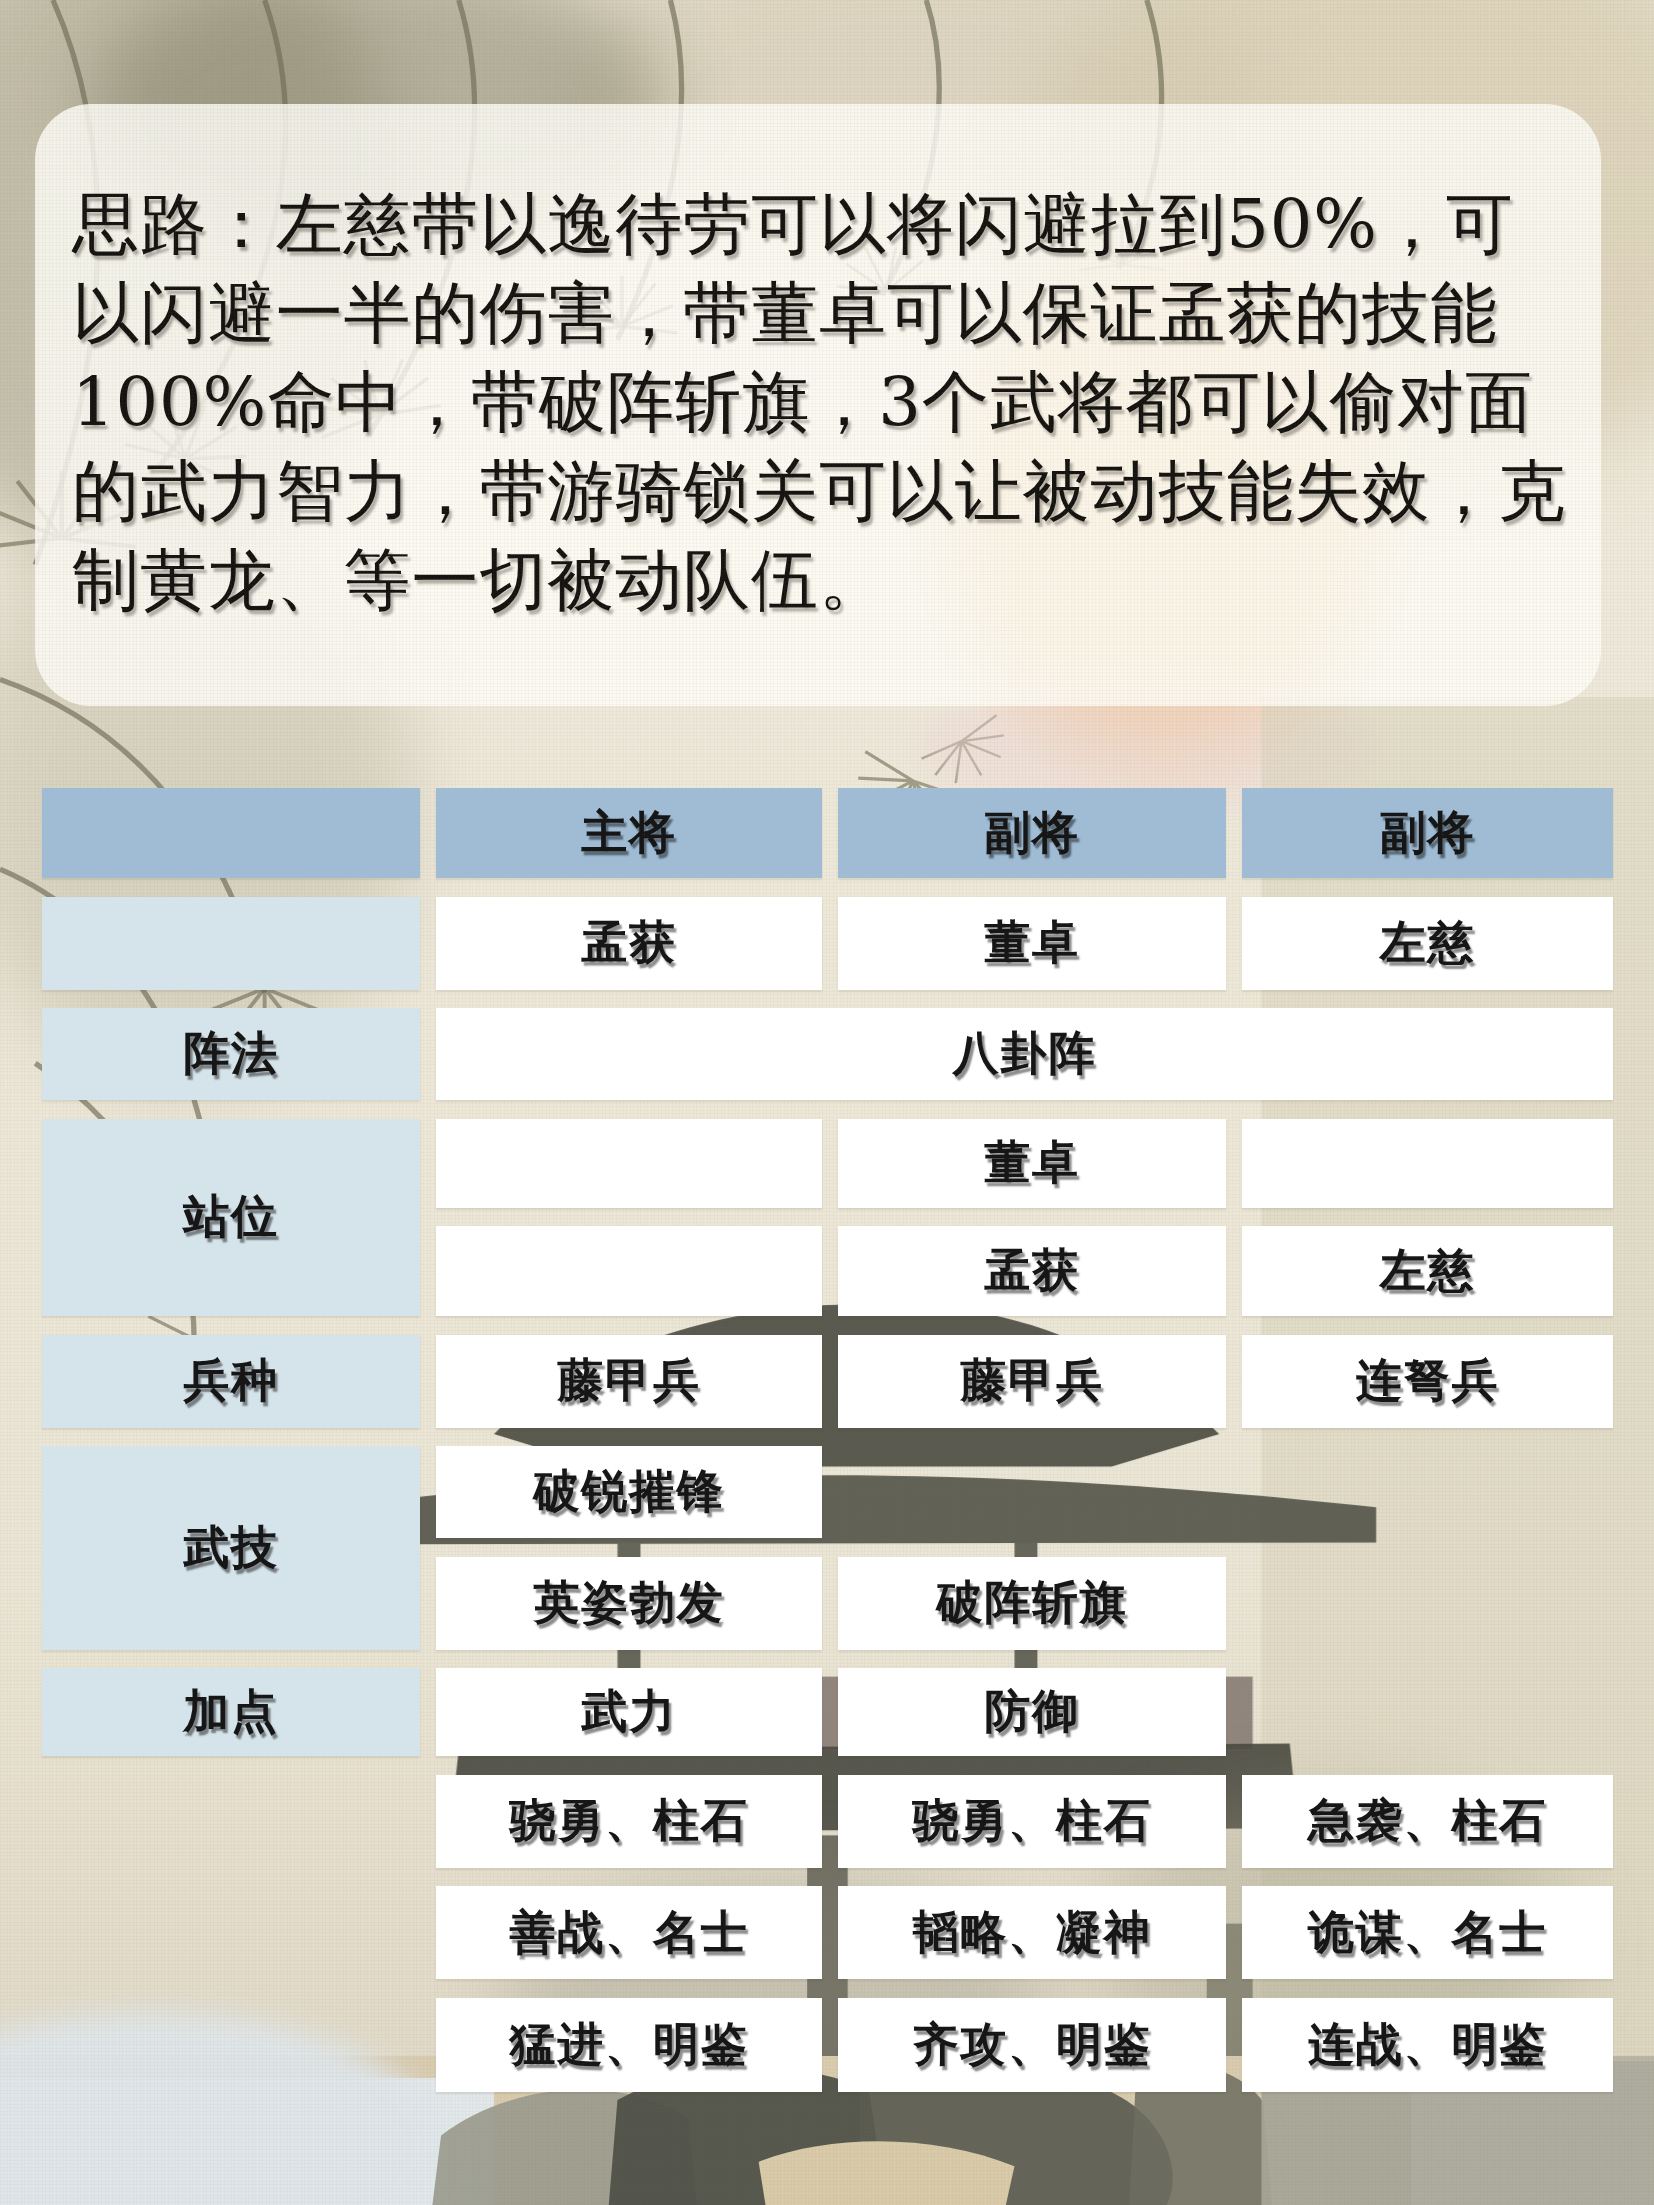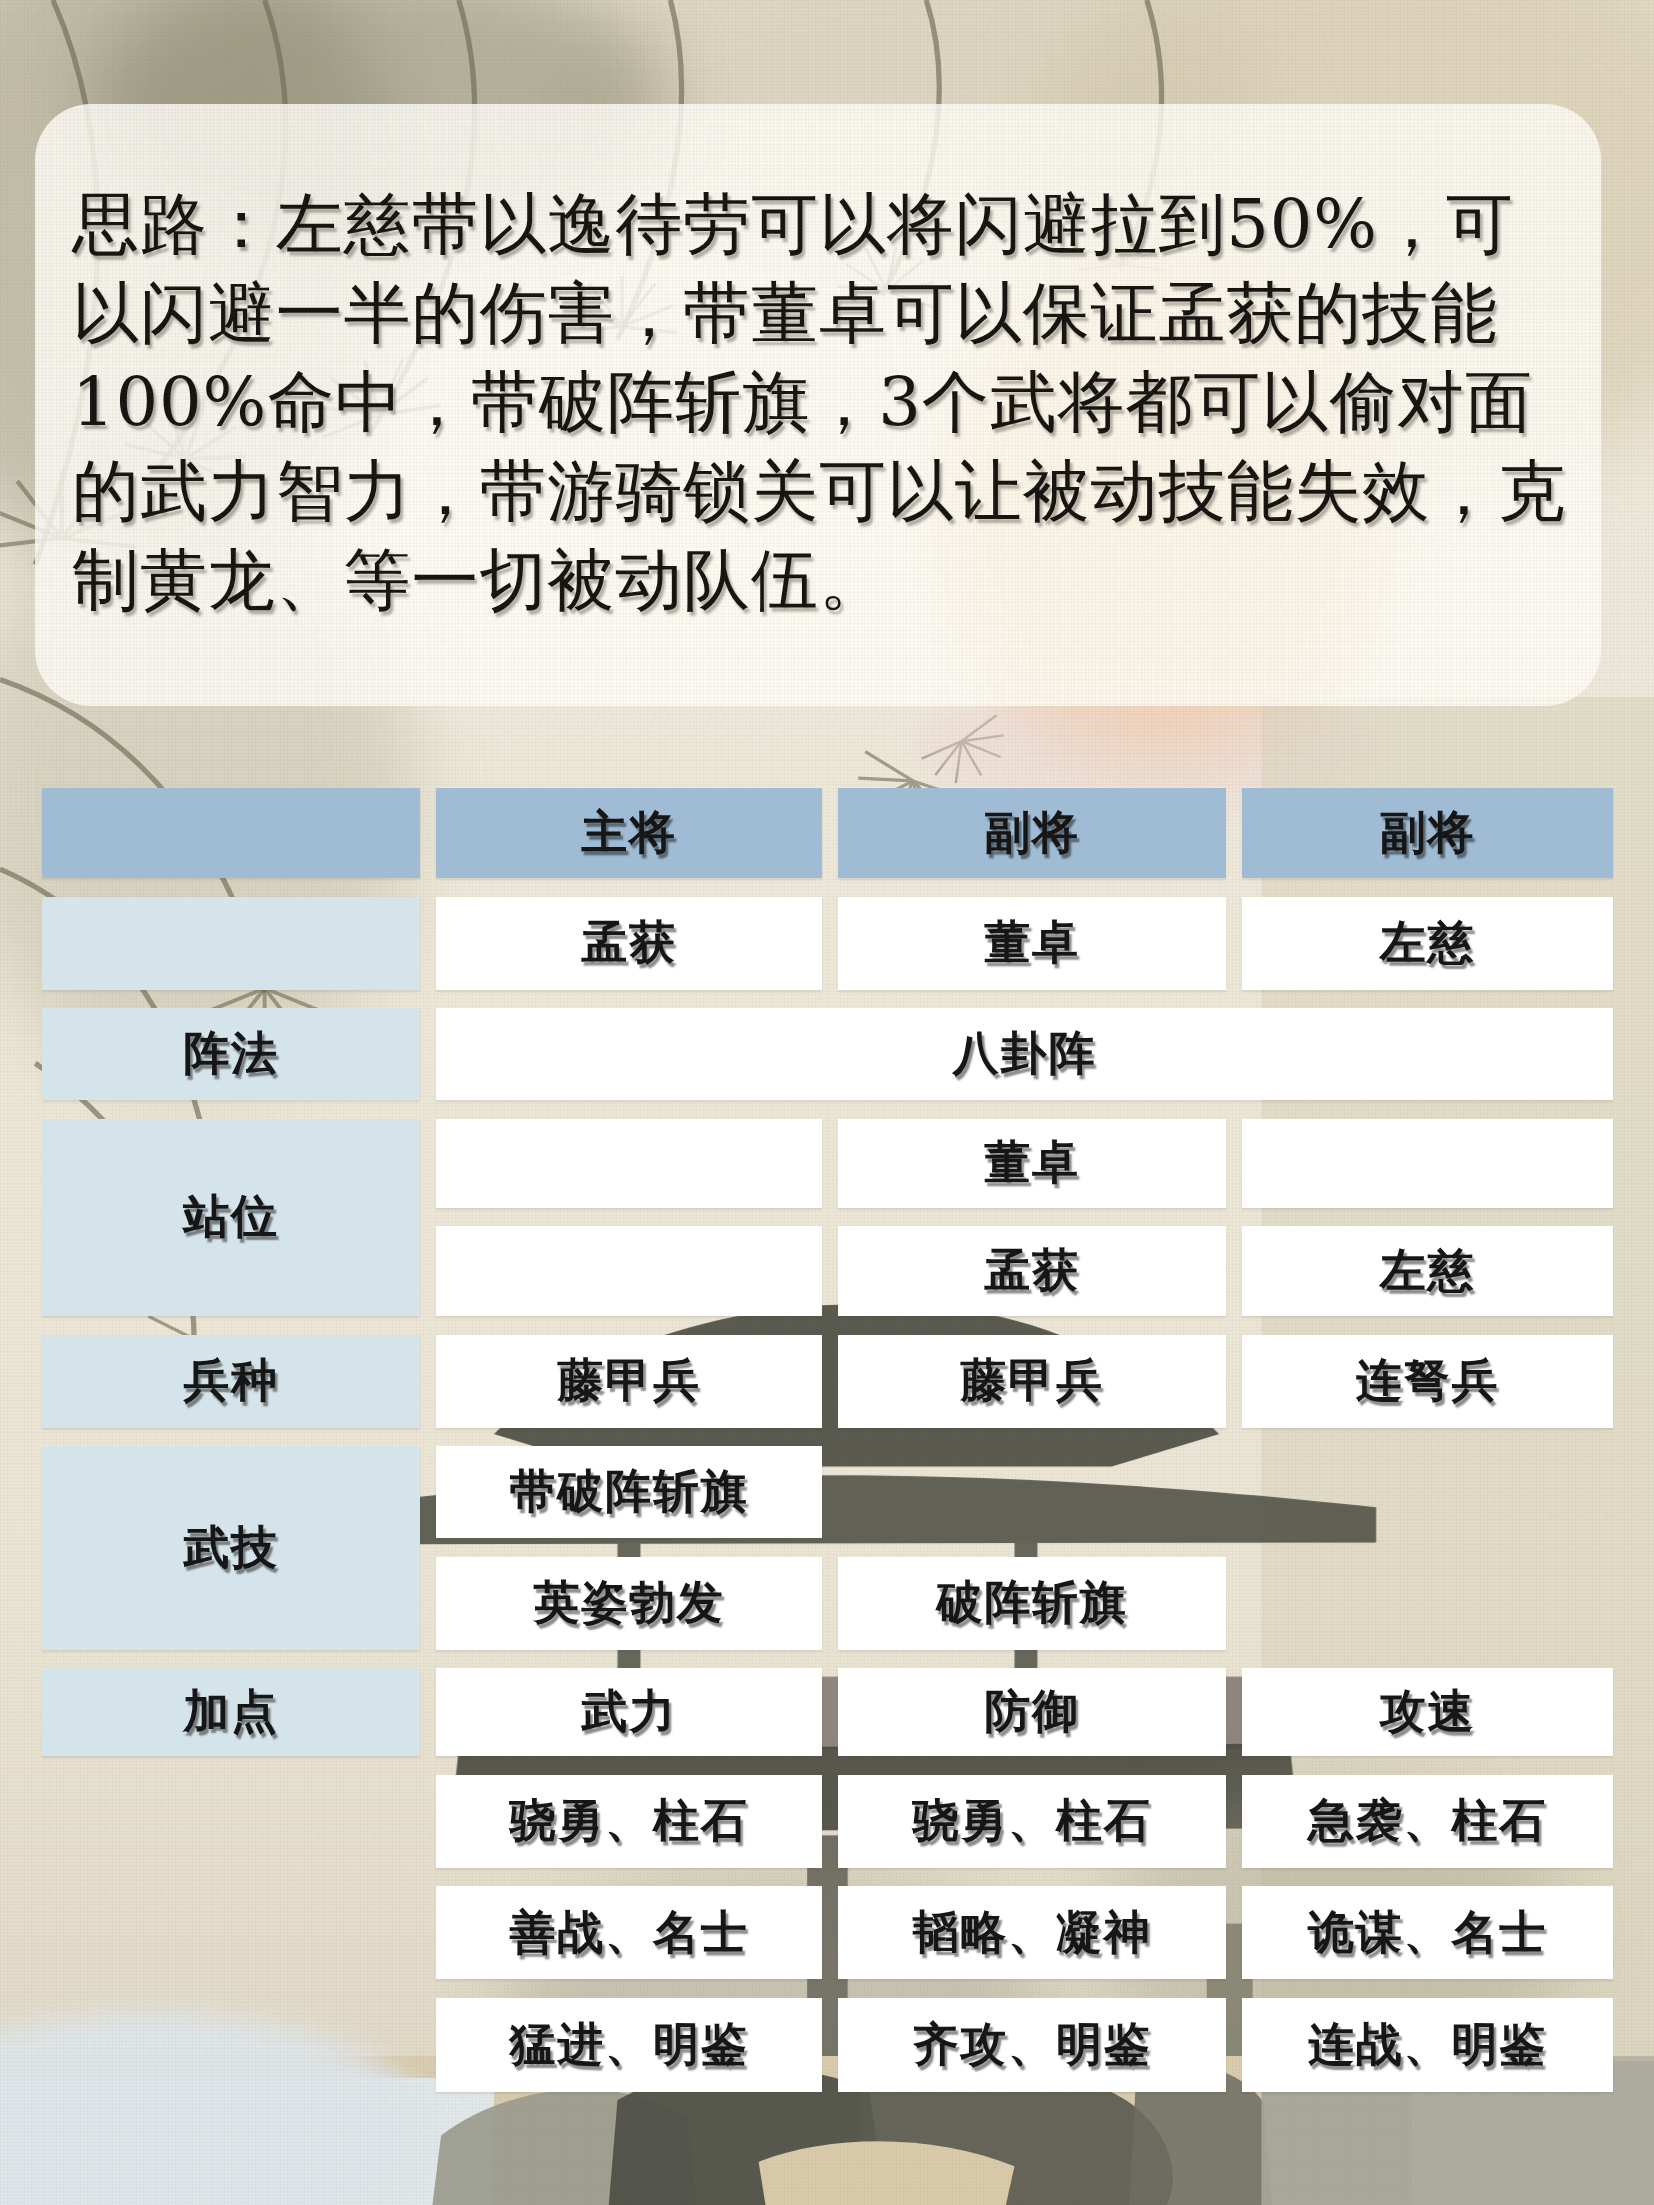--- a/index.html
+++ b/index.html
@@ -184,28 +184,27 @@
     <div class="cell val c2 r5"></div>
     <div class="cell val c3 r5">孟获</div>
     <div class="cell val c4 r5">左慈</div>
 
     <div class="cell lbl c1 r6">兵种</div>
     <div class="cell val c2 r6">藤甲兵</div>
     <div class="cell val c3 r6">藤甲兵</div>
     <div class="cell val c4 r6">连弩兵</div>
 
     <div class="cell lbl c1 r7-8">武技</div>
-    <div class="cell val c2 r7">带破阵斩旗</div>
+    <div class="cell val c2 r7">破锐摧锋</div>
     <div class="cell val c2 r8">英姿勃发</div>
     <div class="cell val c3 r8">破阵斩旗</div>
 
     <div class="cell lbl c1 r9">加点</div>
     <div class="cell val c2 r9">武力</div>
     <div class="cell val c3 r9">防御</div>
-    <div class="cell val c4 r9">攻速</div>
 
     <div class="cell val c2 r10">骁勇、柱石</div>
     <div class="cell val c3 r10">骁勇、柱石</div>
     <div class="cell val c4 r10">急袭、柱石</div>
     <div class="cell val c2 r11">善战、名士</div>
     <div class="cell val c3 r11">韬略、凝神</div>
     <div class="cell val c4 r11">诡谋、名士</div>
     <div class="cell val c3 r12">齐攻、明鉴</div>
     <div class="cell val c2 r12">猛进、明鉴</div>
     <div class="cell val c4 r12">连战、明鉴</div>

